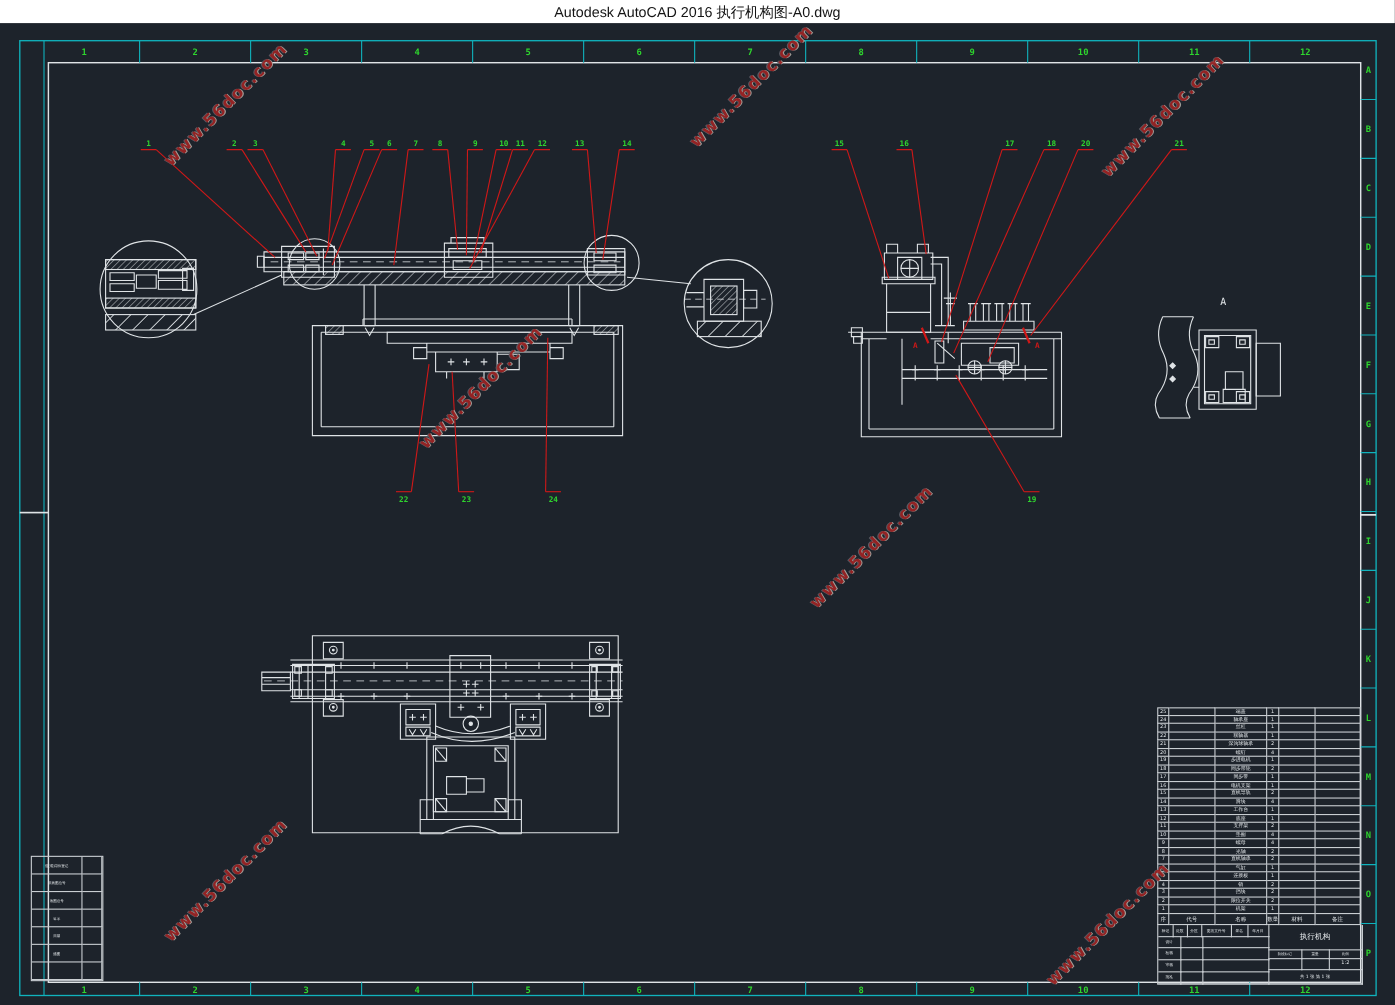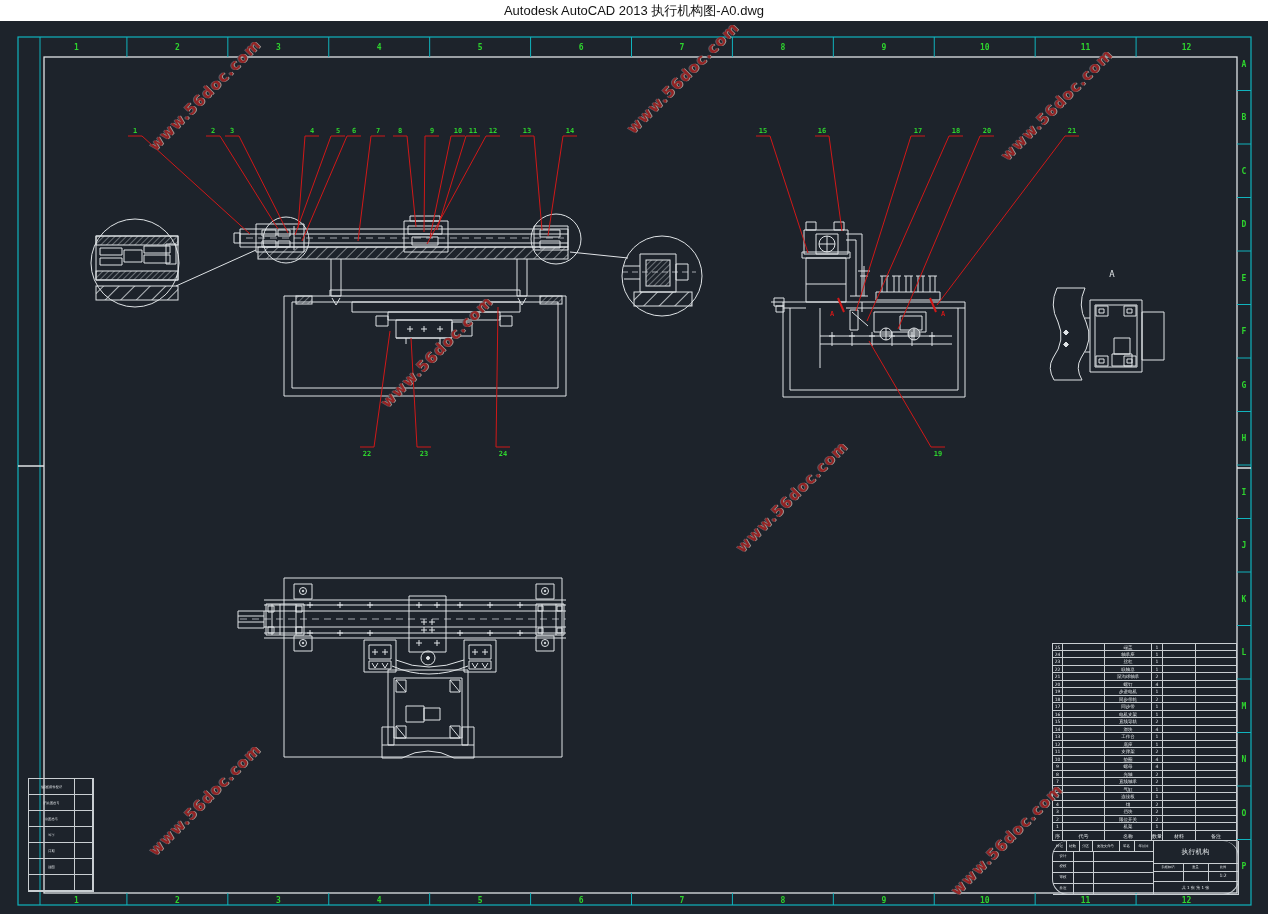--- a/index.html
+++ b/index.html
@@ -16,34 +16,34 @@
   .bom-row{display:grid;grid-template-columns:11px 42px 47px 11px 33px 41px;height:7.5px;}
   .bom-cell{border-right:0.5px solid #c9ced2;border-bottom:0.5px solid #c9ced2;
     font-size:4.5px;line-height:7.5px;text-align:center;overflow:hidden;}
   .bom-cell:first-child{border-left:0.5px solid #c9ced2;}
   #bom-rows .bom-row:first-child .bom-cell{border-top:0.5px solid #c9ced2;}
   .bom-hrow{display:grid;grid-template-columns:11px 42px 47px 11px 33px 41px;height:10px;}
   .bom-hcell{border-right:0.5px solid #c9ced2;border-bottom:0.5px solid #c9ced2;
     font-size:5px;line-height:10px;text-align:center;overflow:hidden;}
   .bom-hcell:first-child{border-left:0.5px solid #c9ced2;}
   #titleblock{position:relative;width:185px;height:53px;border-left:0.5px solid #c9ced2;
-    border-bottom:0.5px solid #c9ced2;border-right:0.5px solid #c9ced2;border-radius:16px;}
+    border-bottom:0.5px solid #c9ced2;border-right:0.5px solid #c9ced2;}
   .tb-cell{position:absolute;border-right:0.5px solid #c9ced2;border-bottom:0.5px solid #c9ced2;
     overflow:hidden;text-align:center;color:#e2e6e9;}
   #side-table{position:absolute;left:28px;top:757px;width:64px;height:112px;z-index:5;
     border:0.7px solid #c9ced2;color:#e2e6e9;}
   .st-row{display:grid;grid-template-columns:46px 18px;height:16px;}
   .st-cell{border-right:0.5px solid #c9ced2;border-bottom:0.5px solid #c9ced2;
     font-size:3.2px;line-height:16px;text-align:center;overflow:hidden;}
 </style>
 </head>
 <body>
 
 <div id="titlebar">
-  <span>Autodesk AutoCAD 2013    执行机构图-A0.dwg</span>
+  <span>Autodesk AutoCAD 2016    执行机构图-A0.dwg</span>
 </div>
 
 <div id="canvas">
   <svg id="drawing" viewBox="0 21 1268 893" xmlns="http://www.w3.org/2000/svg">
     <defs>
       <pattern id="h1" width="7" height="7" patternUnits="userSpaceOnUse" patternTransform="rotate(45)">
         <line x1="0" y1="0" x2="0" y2="7" stroke="#dfe3e6" stroke-width="1"></line>
       </pattern>
       <pattern id="h2" width="4" height="4" patternUnits="userSpaceOnUse" patternTransform="rotate(45)">
         <line x1="0" y1="0" x2="0" y2="4" stroke="#dfe3e6" stroke-width="0.8"></line>

